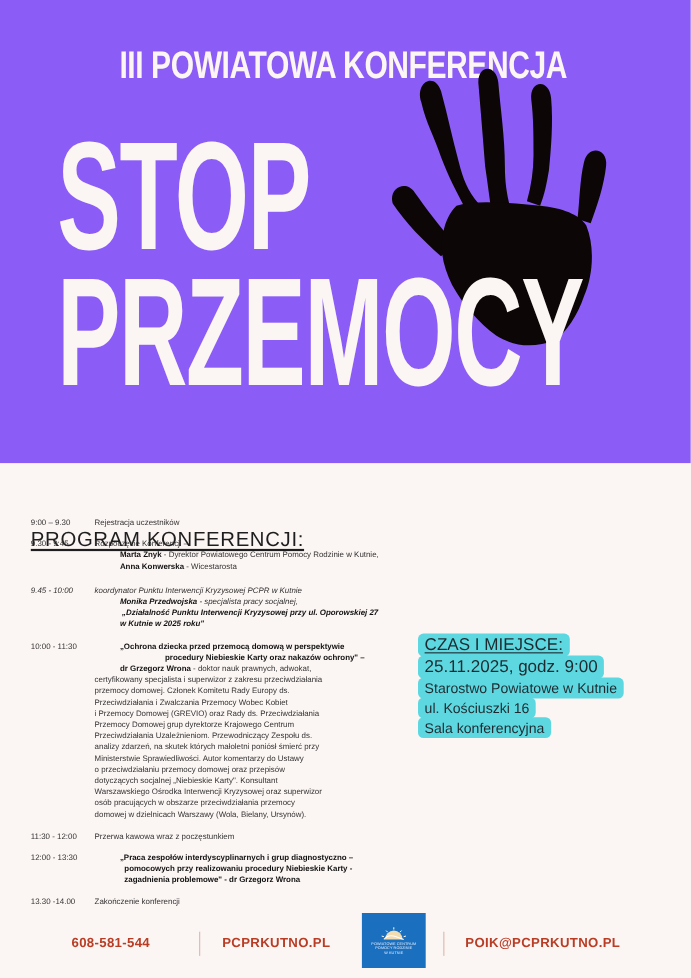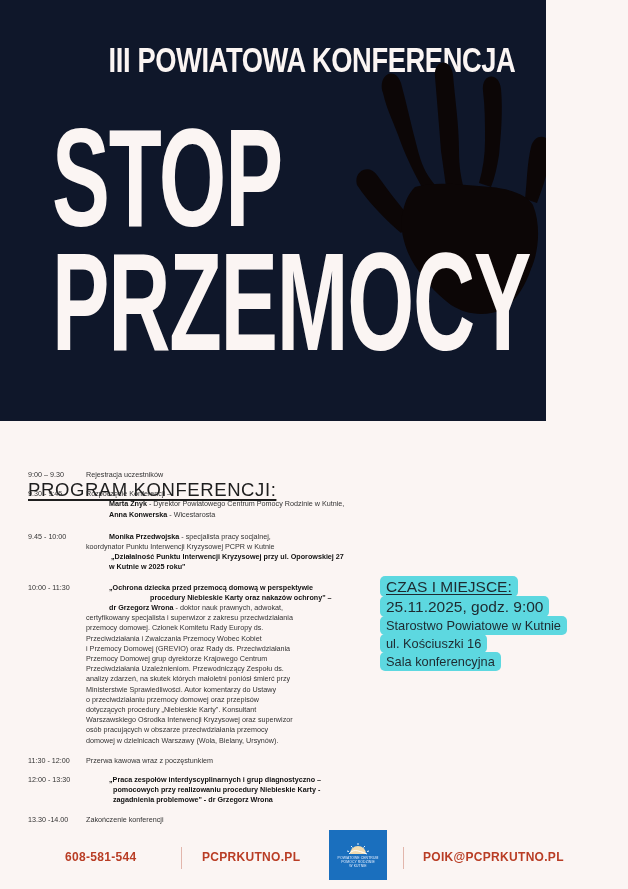--- a/index.html
+++ b/index.html
@@ -1,19 +1,19 @@
 <!DOCTYPE html>
 <html><head>
 <meta charset="utf-8">
 <style>
   * { margin: 0; padding: 0; box-sizing: border-box; }
   html, body { width: 628px; height: 889px; overflow: hidden; }
   body { background: #fbf5f3; font-family: "Liberation Sans", sans-serif; color: #222; position: relative; }
 
-  .banner { position: absolute; left: 0; top: 0; width: 546px; height: 421px; background: #0f172a; overflow: hidden; }
+  .banner { position: absolute; left: 0; top: 0; width: 628px; height: 421px; background: #8b5cf6; overflow: hidden; }
   .subtitle {
     position: absolute; left: 0; width: 628px; top: 40px; text-align: center;
     font-family: "Liberation Sans", sans-serif; font-weight: 700; color: #fbf5f3;
     font-size: 35px; letter-spacing: -0.5px; transform: scaleX(0.78); transform-origin: 305px 0;
   }
   .hand { position: absolute; left: 355px; top: 55px; width: 240px; height: 280px; }
   .title-line {
     position: absolute; left: 52px; color: #fbf5f3; font-weight: 700;
     font-family: "Liberation Sans", sans-serif; transform-origin: 0 0; white-space: nowrap;
   }
@@ -83,46 +83,46 @@
 
   <div class="row" style="margin-bottom:12px;">
     <div class="time">9.30 - 9:45</div>
     <div class="desc">
       <div>Rozpoczęcie Konferencji –</div>
       <div><b>Marta Znyk</b><span> - Dyrektor Powiatowego Centrum Pomocy Rodzinie w Kutnie,</span></div>
       <div><b>Anna Konwerska</b><span> - Wicestarosta</span></div>
     </div>
   </div>
 
-  <div class="row" style="margin-bottom:10px;">
+  <div class="row" style="margin-bottom:10px;font-style:italic;">
     <div class="time">9.45 - 10:00</div>
     <div class="desc">
+      <div>koordynator Punktu Interwencji Kryzysowej PCPR w Kutnie</div>
       <div><b>Monika Przedwojska</b><span> - specjalista pracy socjalnej,</span></div>
-      <div>koordynator Punktu Interwencji Kryzysowej PCPR w Kutnie</div>
       <div class="indent"><b>„Działalność Punktu Interwencji Kryzysowej przy ul. Oporowskiej 27</b></div>
       <div><b>w  Kutnie w 2025 roku"</b></div>
     </div>
   </div>
 
   <div class="row" style="margin-bottom:10px;">
     <div class="time">10:00 - 11:30</div>
     <div class="desc">
       <div><b>„Ochrona dziecka przed przemocą domową w perspektywie</b></div>
       <div style="padding-left:4px;margin-left:37px;"><b>procedury Niebieskie Karty oraz nakazów ochrony" –</b></div>
       <div><b>dr Grzegorz Wrona</b><span> - doktor nauk prawnych, adwokat,</span></div>
       <div>certyfikowany specjalista i superwizor z zakresu przeciwdziałania</div>
       <div>przemocy domowej. Członek Komitetu Rady Europy ds.</div>
       <div>Przeciwdziałania i Zwalczania Przemocy Wobec Kobiet</div>
       <div>i Przemocy Domowej (GREVIO) oraz Rady ds. Przeciwdziałania</div>
       <div>Przemocy Domowej grup dyrektorze Krajowego Centrum</div>
       <div>Przeciwdziałania Uzależnieniom. Przewodniczący Zespołu ds.</div>
       <div>analizy zdarzeń, na skutek których małoletni poniósł śmierć przy</div>
       <div>Ministerstwie Sprawiedliwości. Autor komentarzy do Ustawy</div>
       <div>o przeciwdziałaniu przemocy domowej oraz przepisów</div>
-      <div>dotyczących procedury „Niebieskie Karty". Konsultant</div>
+      <div>dotyczących socjalnej „Niebieskie Karty". Konsultant</div>
       <div>Warszawskiego Ośrodka Interwencji Kryzysowej oraz superwizor</div>
       <div>osób pracujących w obszarze przeciwdziałania przemocy</div>
       <div>domowej w dzielnicach Warszawy (Wola, Bielany, Ursynów).</div>
     </div>
   </div>
 
   <div class="row">
     <div class="time">11:30 - 12:00</div>
     <div class="desc"><span>Przerwa kawowa wraz z poczęstunkiem</span></div>
   </div>

